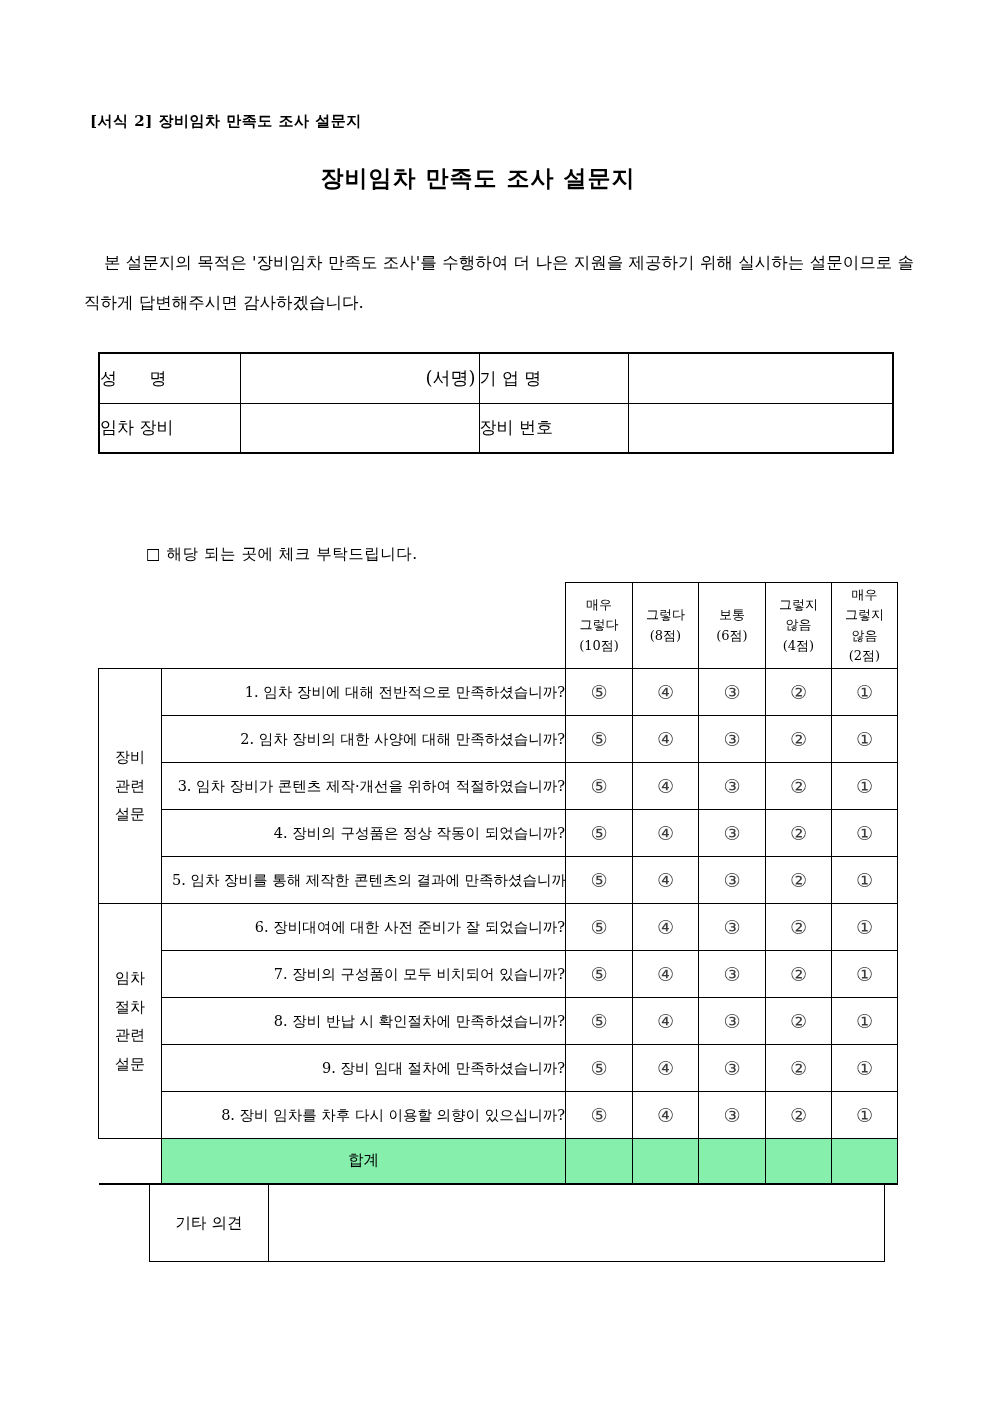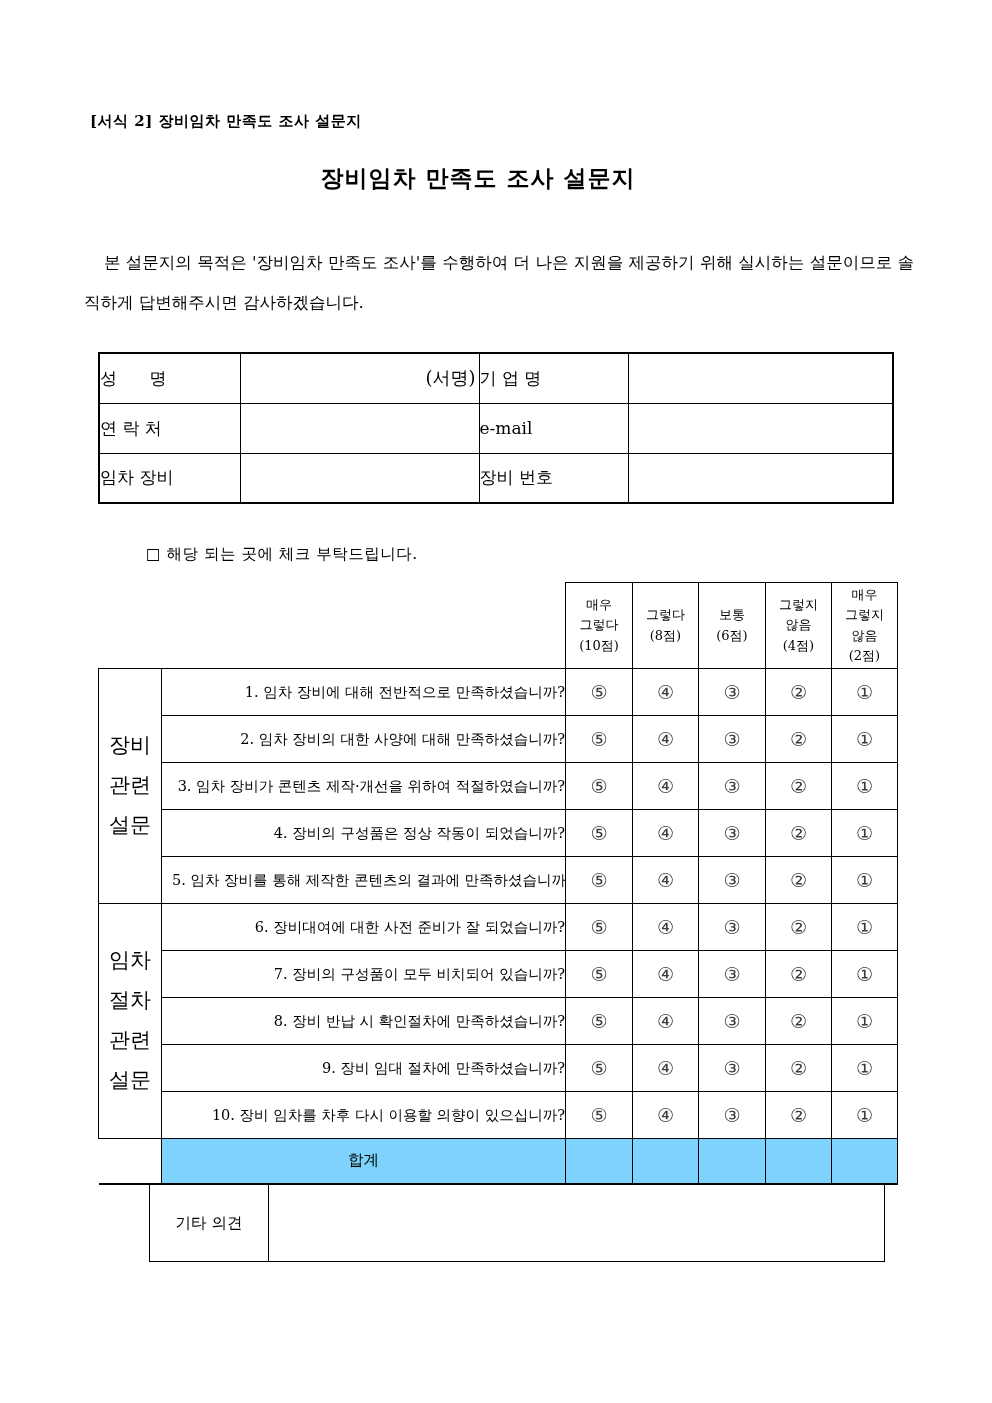--- a/index.html
+++ b/index.html
@@ -85,21 +85,21 @@
   .survey-table th {
     font-weight: normal;
     font-size: 13px;
     line-height: 1.55;
     text-align: center;
     vertical-align: middle;
     white-space: pre-line;
     height: 86px;
   }
   .survey-table td.cat {
-    font-size: 21px;
+    font-size: 15px;
     line-height: 1.9;
     text-align: center;
     vertical-align: middle;
     white-space: pre-line;
   }
   .survey-table td.q {
     font-size: 14.5px;
     padding-left: 10px;
     white-space: nowrap;
     height: 47px;
@@ -112,21 +112,21 @@
     color: #3c3c3c;
     text-align: center;
     vertical-align: middle;
   }
   .survey-table tr.total-row td { height: 45px; border-bottom: 2px solid #000; }
   .survey-table td.total-label {
     text-align: center;
     vertical-align: middle;
     font-size: 15.5px;
   }
-  .gray-bg { background: #7dd3fc; }
+  .gray-bg { background: #86efac; }
 
   
   .other-row {
     position: absolute;
     left: 149px; top: 1184px;
     width: 736px; height: 78px;
     border: 1px solid #000;
     display: flex;
   }
   .other-row .other-label {
@@ -156,26 +156,20 @@
       <col style="width:141px">
         <col style="width:239px">
         <col style="width:149px">
         <col style="width:265px">
     </colgroup>
     <tbody>
         <tr>
       <td class="lbl">성      명</td>
       <td class="val sig"><span>(서명)</span></td>
       <td class="lbl">기 업 명</td>
-      <td class="val"></td>
-    </tr>
-    <tr>
-      <td class="lbl">연 락 처</td>
-      <td class="val"></td>
-      <td class="lbl">e-mail</td>
       <td class="val"></td>
     </tr>
     <tr>
       <td class="lbl">임차 장비</td>
       <td class="val"></td>
       <td class="lbl">장비 번호</td>
       <td class="val"></td>
     </tr>
   </tbody>
     </table>
@@ -285,21 +279,21 @@
     </tr>
     <tr>
       <td class="q">9. 장비 임대 절차에 만족하셨습니까?</td>
       <td class="rate">⑤</td>
       <td class="rate">④</td>
       <td class="rate">③</td>
       <td class="rate">②</td>
       <td class="rate">①</td>
     </tr>
     <tr>
-      <td class="q">10. 장비 임차를 차후 다시 이용할 의향이 있으십니까?</td>
+      <td class="q">8. 장비 임차를 차후 다시 이용할 의향이 있으십니까?</td>
       <td class="rate">⑤</td>
       <td class="rate">④</td>
       <td class="rate">③</td>
       <td class="rate">②</td>
       <td class="rate">①</td>
     </tr>
 
     <tr class="total-row">
       <td class="nob"></td>
       <td class="total-label gray-bg">합계</td>

